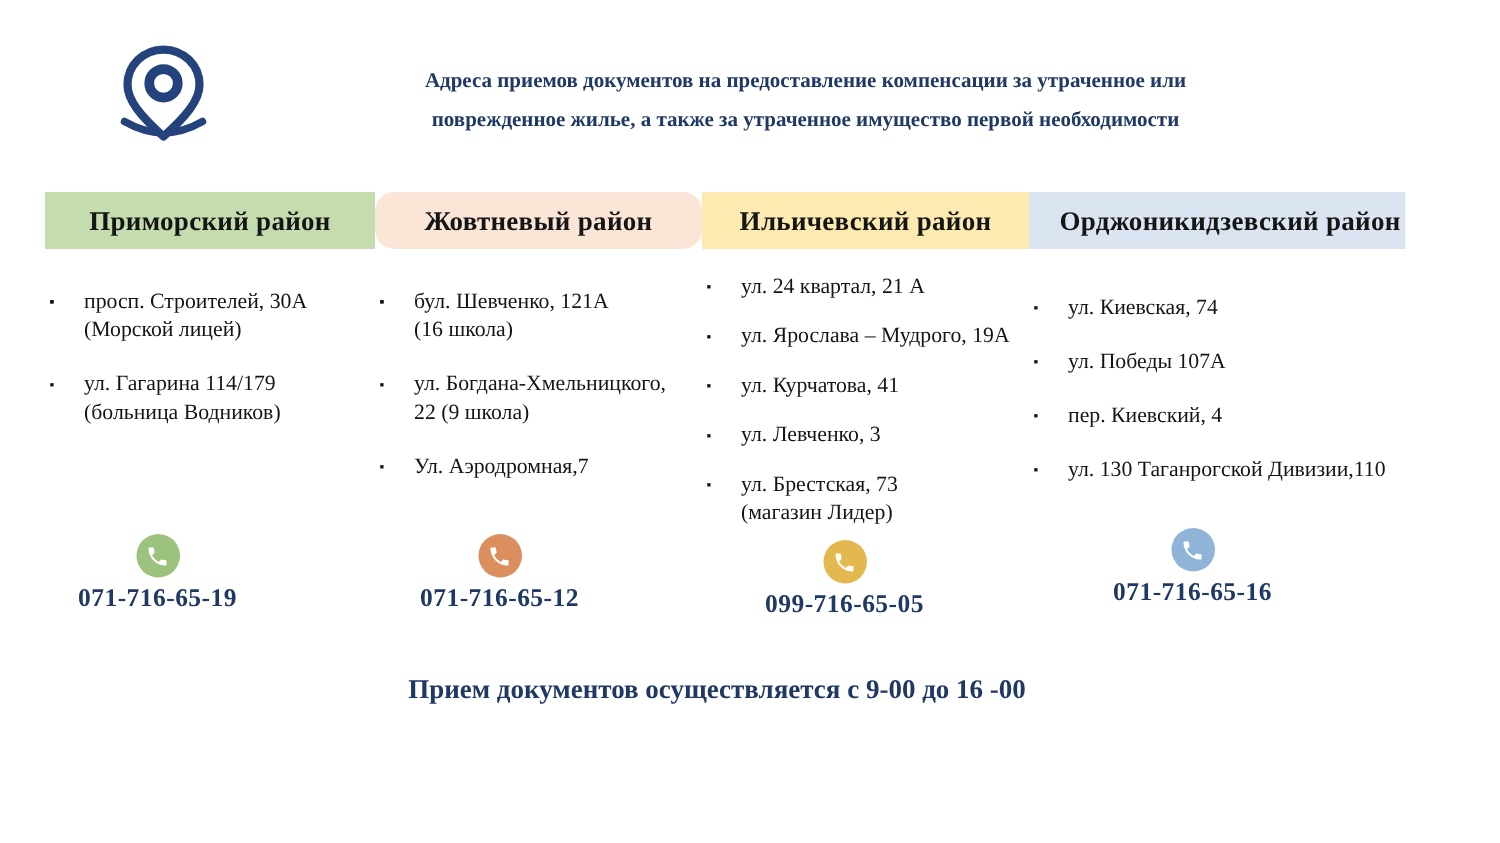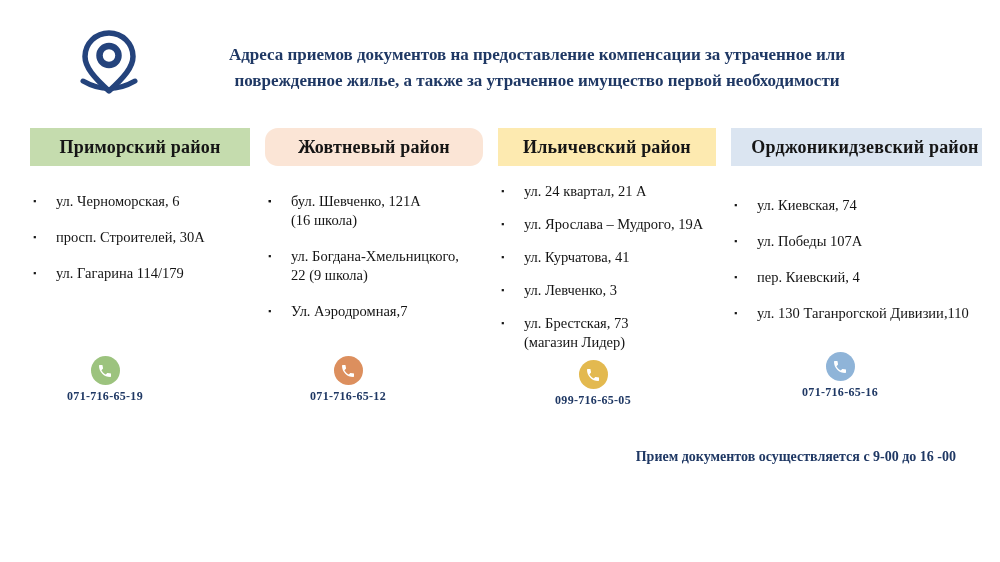--- a/index.html
+++ b/index.html
@@ -9,29 +9,29 @@
     background:#ffffff;
     overflow:hidden;
   }
   .slide { position:relative; width:1000px; height:562px; background:#fff; }
 
   
   .header { position:absolute; left:72px; top:26px; display:flex; align-items:flex-start; }
   .pin-wrap { width:74px; height:74px; flex:none; }
   .title {
     width:766px; margin-top:16px; margin-left:8px;
-    text-align:center; font-weight:bold; font-size:17px;
+    text-align:center; font-weight:bold; font-size:14px;
     line-height:26px; color:#1f3864;
   }
 
   
   .columns {
     position:absolute; left:30px; top:128px;
     display:grid; grid-template-columns:220px 218px 218px 251px;
-    column-gap:15px; height:300px;
+    height:300px;
   }
   .column { position:relative; min-height:295px; }
   .col-header {
     height:38px; display:flex; align-items:center; justify-content:center;
     font-weight:bold; font-size:18px; color:#151515; letter-spacing:0.2px;
   }
   .addr-list { list-style:none; margin-top:26px; }
   .addr-list li {
     position:relative; padding-left:26px; margin-bottom:17px;
     font-size:14.5px; line-height:19px; color:#141414;
@@ -47,28 +47,28 @@
   .phone-block { position:absolute; width:160px; text-align:center; }
   .column:nth-child(1) .phone-block { left:-5px; top:228px; }
   .column:nth-child(2) .phone-block { left:3px;  top:228px; }
   .column:nth-child(3) .phone-block { left:15px; top:232px; }
   .column:nth-child(4) .phone-block { left:29px; top:224px; }
   .phone-icon {
     display:inline-flex; width:29px; height:29px; border-radius:50%;
     align-items:center; justify-content:center;
   }
   .phone-number {
-    margin-top:4px; font-weight:bold; font-size:12px; color:#1f3864;
+    margin-top:4px; font-weight:bold; font-size:17px; color:#1f3864;
     letter-spacing:0.3px;
   }
 
   
   .footer {
     position:absolute; left:0; top:449px; width:956px;
-    text-align:right; font-weight:bold; font-size:14px; color:#1f3864;
+    text-align:center; font-weight:bold; font-size:18px; color:#1f3864;
   }
 </style>
 </head>
 <body>
 
 <div class="slide">
 
   <div class="header">
     <div class="pin-wrap">
       <svg width="74" height="74" viewBox="0 0 74 74">
@@ -83,30 +83,31 @@
     </div>
   </div>
 
   <div class="columns">
 
     <div class="column">
       <div class="col-header" style="background-color: rgb(197, 220, 174);">Приморский район</div>
       <ul class="addr-list">
         <li>
           <span class="bullet">▪</span>
-          <span class="addr-line">ул. Черноморская, 6</span>
           <span class="addr-line"></span>
         </li>
         <li>
           <span class="bullet">▪</span>
           <span class="addr-line">просп. Строителей, 30А</span>
+          <span class="addr-line">(Морской лицей)</span>
         </li>
         <li>
           <span class="bullet">▪</span>
           <span class="addr-line">ул. Гагарина 114/179</span>
+          <span class="addr-line">(больница Водников)</span>
         </li>
       </ul>
       <div class="phone-block">
         <span class="phone-icon" style="background-color: rgb(156, 195, 126);">
           <svg viewBox="0 0 24 24" width="16" height="16">
               <path fill="#ffffff" d="M6.62 10.79c1.44 2.83 3.76 5.14 6.59 6.59l2.2-2.2c.27-.27.67-.36 1.02-.24 1.12.37 2.33.57 3.57.57.55 0 1 .45 1 1V20c0 .55-.45 1-1 1-9.39 0-17-7.61-17-17 0-.55.45-1 1-1h3.5c.55 0 1 .45 1 1 0 1.25.2 2.45.57 3.57.11.35.03.74-.24 1.02l-2.2 2.2z"></path>
             </svg>
         </span>
         <div class="phone-number">071-716-65-19</div>
       </div>

